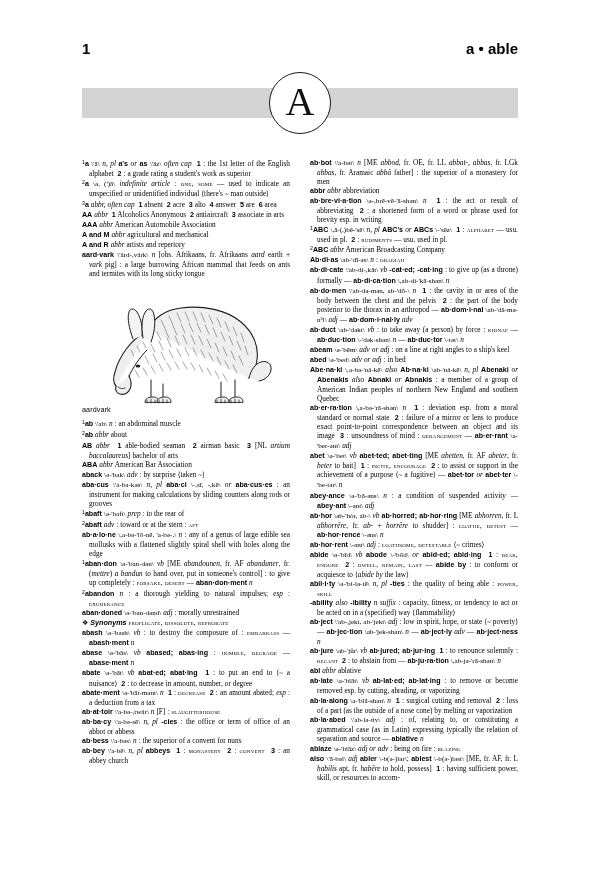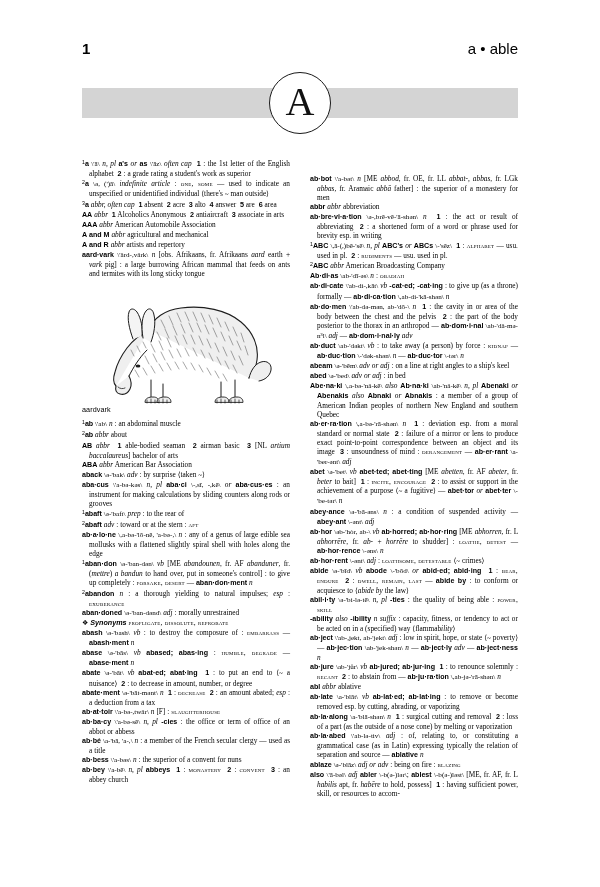--- a/index.html
+++ b/index.html
@@ -17,21 +17,21 @@
     position:absolute;left:0;top:40px;width:600px;height:22px;
   }
   .folio{
     position:absolute;left:82px;top:0;
     font-family:"Liberation Sans", sans-serif;
     font-weight:bold;font-size:15px;letter-spacing:0;
   }
   .guidewords{
     position:absolute;right:82px;top:0;
     font-family:"Liberation Sans", sans-serif;
-    font-weight:normal;font-size:15px;
+    font-weight:bold;font-size:15px;
   }
 
   
   .banner{
     position:absolute;left:82px;top:88px;width:436px;height:30px;
     background:#d4d4d4;
   }
   .letterdisc{
     position:absolute;left:50%;top:72px;
     transform:translateX(-50%);
@@ -48,21 +48,21 @@
 
   
   .cols{
     position:absolute;left:82px;top:158px;
     width:436px;
   }
   .col{
     position:absolute;top:0;width:208px;
   }
   .col.left{left:0;}
-  .col.right{left:228px;margin-top:16px;}
+  .col.right{left:228px;}
 
   .entry{
     font-size:7.3px;
     line-height:9.05px;
     text-align:justify;
     text-indent:-7px;
     padding-left:7px;
     margin:0 0 0 0;
     word-spacing:0.1px;
     hyphens:none;
@@ -166,21 +166,20 @@
           <div class="entry"><b class="hw"><span class="sup">1</span>aban·don</b> <span class="pron">\ə-'ban-dən\</span> <i>vb</i> [ME <i>abandounen</i>, fr. AF <i>abanduner</i>, fr. (<i>mettre</i>) <i>a bandun</i> to hand over, put in someone's control] : to give up completely : <span class="sc">forsake, desert</span> — <b class="hw">aban·don·ment</b> <i>n</i></div>
           <div class="entry"><b class="hw"><span class="sup">2</span>abandon</b> <i>n</i> : a thorough yielding to natural impulses; <i>esp</i> : <span class="sc">exuberance</span></div>
           <div class="entry"><b class="hw">aban·doned</b> <span class="pron">\ə-'ban-dənd\</span> <i>adj</i> : morally unrestrained</div>
           <div class="entry"><span class="bullet">❖</span> <span class="syn">Synonyms</span> <span class="sc">profligate, dissolute, reprobate</span></div>
           <div class="entry"><b class="hw">abash</b> <span class="pron">\ə-'bash\</span> <i>vb</i> : to destroy the composure of : <span class="sc">embarrass</span> — <b class="hw">abash·ment</b> <i>n</i></div>
           <div class="entry"><b class="hw">abase</b> <span class="pron">\ə-'bās\</span> <i>vb</i> <b class="hw">abased; abas·ing</b> : <span class="sc">humble, degrade</span> — <b class="hw">abase·ment</b> <i>n</i></div>
           <div class="entry"><b class="hw">abate</b> <span class="pron">\ə-'bāt\</span> <i>vb</i> <b class="hw">abat·ed; abat·ing</b> &nbsp;<b class="num">1</b> : to put an end to ⟨<span class="pron">~</span> a nuisance⟩ &nbsp;<b class="num">2</b> : to decrease in amount, number, or degree</div>
           <div class="entry"><b class="hw">abate·ment</b> <span class="pron">\ə-'bāt-mənt\</span> <i>n</i> &nbsp;<b class="num">1</b> : <span class="sc">decrease</span> &nbsp;<b class="num">2</b> : an amount abated; <i>esp</i> : a deduction from a tax</div>
           <div class="entry"><b class="hw">ab·at·toir</b> <span class="pron">\'a-bə-,twär\</span> <i>n</i> [F] : <span class="sc">slaughterhouse</span></div>
           <div class="entry"><b class="hw">ab·ba·cy</b> <span class="pron">\'a-bə-sē\</span> <i>n, pl</i> <b class="hw">-cies</b> : the office or term of office of an abbot or abbess</div>
-          <div class="entry"><b class="hw">ab·bé</b> <span class="pron">\a-'bā, 'a-,\</span> <i>n</i> : a member of the French secular clergy — used as a title</div>
           <div class="entry"><b class="hw">ab·bess</b> <span class="pron">\'a-bəs\</span> <i>n</i> : the superior of a convent for nuns</div>
           <div class="entry"><b class="hw">ab·bey</b> <span class="pron">\'a-bē\</span> <i>n, pl</i> <b class="hw">abbeys</b> &nbsp;<b class="num">1</b> : <span class="sc">monastery</span> &nbsp;<b class="num">2</b> : <span class="sc">convent</span> &nbsp;<b class="num">3</b> : an abbey church</div>
         </div>
     </div>
 
     <div class="col right">
       <div id="right-all">
           <div class="entry"><b class="hw">ab·bot</b> <span class="pron">\'a-bət\</span> <i>n</i> [ME <i>abbod</i>, fr. OE, fr. LL <i>abbat-, abbas</i>, fr. LGk <i>abbas</i>, fr. Aramaic <i>abbā</i> father] : the superior of a monastery for men</div>
           <div class="entry"><b class="hw">abbr</b> <i>abbr</i> abbreviation</div>
           <div class="entry"><b class="hw">ab·bre·vi·a·tion</b> <span class="pron">\ə-,brē-vē-'ā-shən\</span> <i>n</i> &nbsp;<b class="num">1</b> : the act or result of abbreviating &nbsp;<b class="num">2</b> : a shortened form of a word or phrase used for brevity esp. in writing</div>

